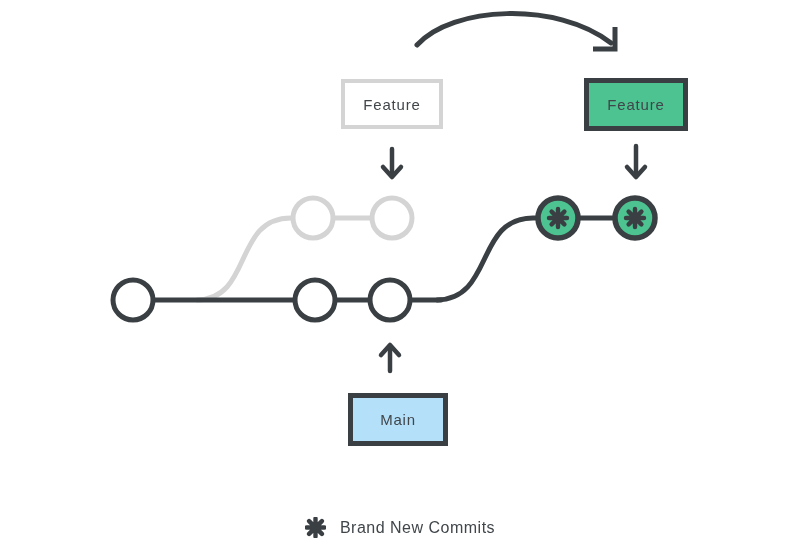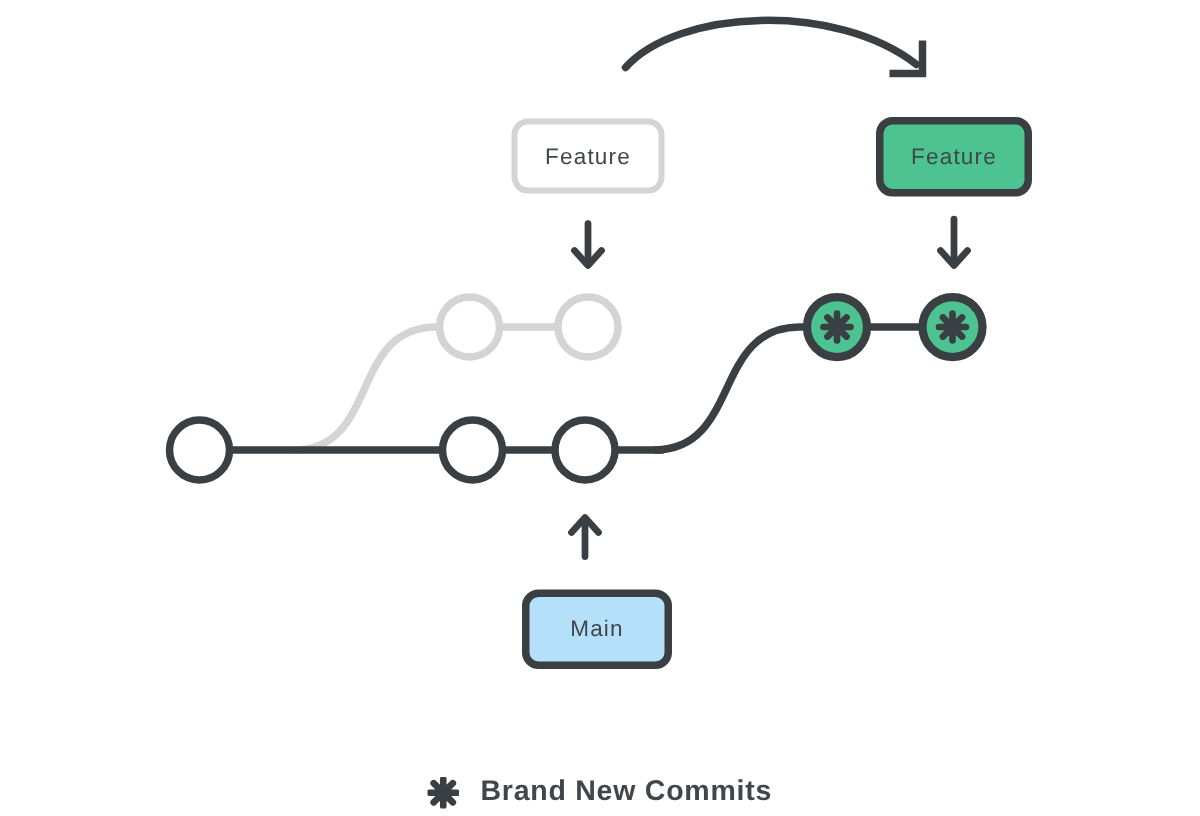--- a/index.html
+++ b/index.html
@@ -28,21 +28,20 @@
 
   .label-box {
     position: absolute;
     box-sizing: border-box;
     display: flex;
     align-items: center;
     justify-content: center;
     font-size: 15px;
     letter-spacing: 0.8px;
     color: var(--color-text, #40464a);
-    border-radius: 11px;
   }
   .box-feature-ghost {
     left: 341px; top: 79px;
     width: 102px; height: 50px;
     background: #ffffff;
     border: 4px solid var(--color-light-gray, #d4d4d4);
   }
   .box-feature-active {
     left: 584px; top: 78px;
     width: 104px; height: 53px;
@@ -57,24 +56,23 @@
   }
   .legend {
     position: absolute;
     left: 0; right: 0; top: 517px;
     display: flex;
     align-items: center;
     justify-content: center;
     gap: 14px;
   }
   .legend-text {
-    font-size: 19px;
+    font-size: 16px;
     letter-spacing: 0.5px;
     color: var(--color-text, #40464a);
-    font-weight: bold;
   }
 </style>
 </head>
 <body>
 
 <div class="canvas">
 
   <svg class="diagram-svg" width="800" height="544" viewBox="0 0 800 544">
     <defs>
       <g id="asterisk">

